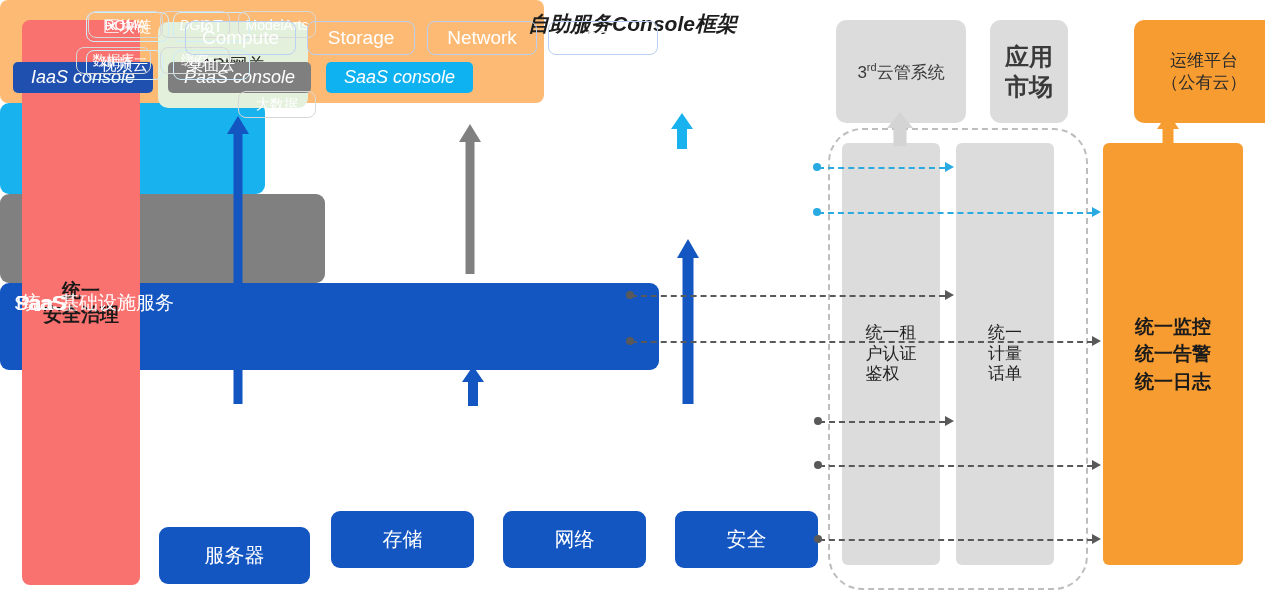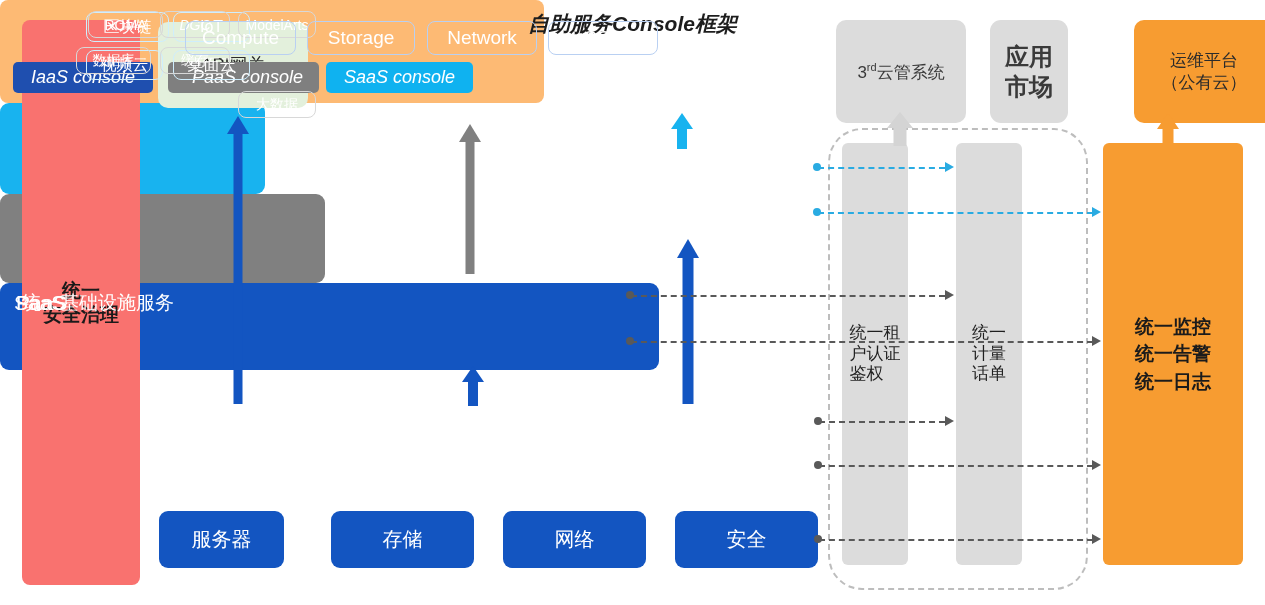--- a/index.html
+++ b/index.html
@@ -12,21 +12,21 @@
   #gov{left:22px;top:20px;width:118px;height:565px;background:#F9726F;border-radius:8px;color:#1a1a1a;font-size:19px;font-weight:700;}
 
   
   #apigw{left:158px;top:22px;width:150px;height:86px;background:#E3F0DC;color:#2b2b2b;font-size:18px;}
 
   
   #console{left:323px;top:20px;width:544px;height:103px;background:#fdba74;border-radius:8px;font-style:italic;}
   #console-title{position:absolute;left:0;top:10px;width:100%;text-align:center;color:#1d1d1d;font-size:21px;font-weight:600;}
   .cbtn{position:absolute;top:62px;height:31px;border-radius:5px;display:flex;align-items:center;justify-content:center;color:#fff;font-size:18px;}
   #cbtn0{left:13px;width:140px;background:#1F4FAF;}
-  #cbtn1{left:168px;width:143px;background:#7F7F7F;padding-left:8px;}
+  #cbtn1{left:168px;width:143px;background:#7F7F7F;}
   #cbtn2{left:326px;width:147px;background:#0FB2F0;}
 
   
   #third{left:836px;top:20px;width:130px;height:103px;background:#DCDCDC;color:#3a3a3a;font-size:17px;}
   #third sup{font-size:11px;vertical-align:super;}
   #market{left:990px;top:20px;width:78px;height:103px;background:#DCDCDC;color:#3a3a3a;font-size:24px;font-weight:600;border-radius:11px;}
   #ops-top{left:1134px;top:20px;width:140px;height:103px;background:#F79C31;color:#2b2b2b;font-size:17px;}
 
   
   #saas{left:552px;top:145px;width:265px;height:91px;background:#18B3EF;border-radius:9px;}
@@ -53,28 +53,28 @@
   #infra{left:159px;top:401px;width:659px;height:87px;background:#1355C1;border-radius:9px;}
   #infra-label{position:absolute;left:22px;top:0;height:100%;display:flex;align-items:center;color:#fff;font-size:19px;}
   #infra .chip{height:34px;border-color:#b9d0f2;font-size:19px;}
   #i0{left:185px;top:21px;width:111px;}
   #i1{left:307px;top:21px;width:108px;}
   #i2{left:427px;top:21px;width:110px;}
   #i3{left:548px;top:21px;width:110px;}
 
   
   .hw{position:absolute;top:511px;height:57px;background:#1355C1;border-radius:9px;display:flex;align-items:center;justify-content:center;color:#fff;font-size:20px;}
-  #hw0{left:159px;width:125px;}
+  #hw0{left:159px;width:151px;margin-top:16px;}
   #hw1{left:331px;width:143px;}
   #hw2{left:503px;width:143px;}
   #hw3{left:675px;width:143px;}
 
   
   #dashzone{position:absolute;left:828px;top:128px;width:260px;height:462px;border:2px dashed #BDBDBD;border-radius:34px;box-sizing:border-box;}
-  .gcol{position:absolute;background:#DCDCDC;border-radius:6px;width:66px;top:143px;height:422px;display:flex;align-items:center;justify-content:center;color:#1f1f1f;font-size:17px;line-height:1.2;}
+  .gcol{position:absolute;background:#DCDCDC;border-radius:6px;width:98px;top:143px;height:422px;display:flex;align-items:center;justify-content:center;color:#1f1f1f;font-size:17px;line-height:1.2;}
   #gcol0{left:842px;}
   #gcol1{left:956px;}
 
   
   #ops{left:1103px;top:143px;width:140px;height:422px;background:#F79C31;border-radius:6px;color:#1b1b1b;font-size:19px;font-weight:700;line-height:1.45;}
 
   
   .uparrow{position:absolute;}
   .uparrow .shaft{position:absolute;left:50%;transform:translateX(-50%);bottom:0;}
   .uparrow .head{position:absolute;left:50%;transform:translateX(-50%);top:0;width:0;height:0;border-left:11px solid transparent;border-right:11px solid transparent;}

